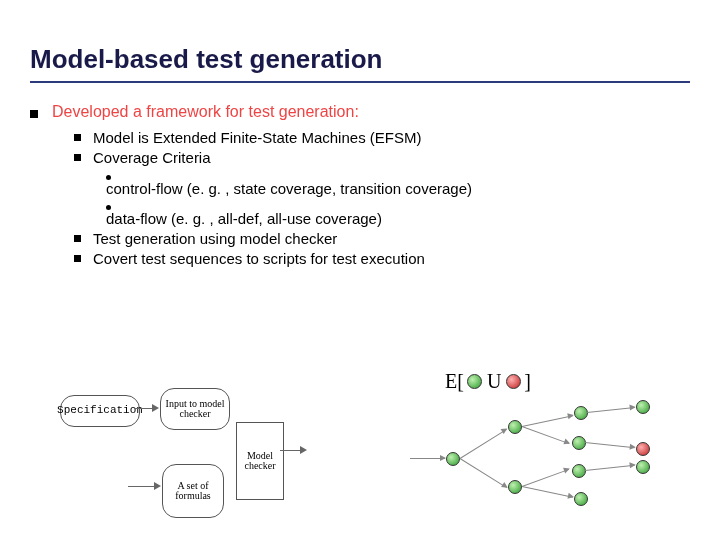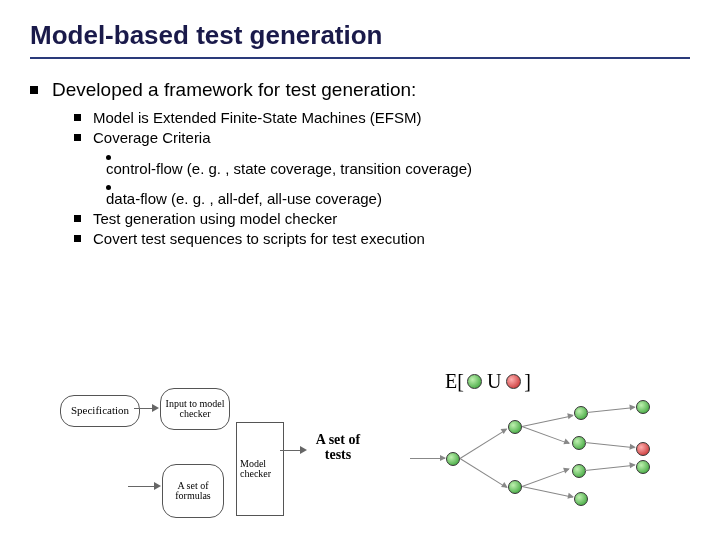--- a/index.html
+++ b/index.html
@@ -12,29 +12,30 @@
     overflow: hidden;
   }
   .slide {
     padding: 20px 30px 0 30px;
   }
   .title {
     font-size: 26px;
     font-weight: bold;
     color: #1a1a4a;
     margin-bottom: 6px;
+    margin-top: 24px;
   }
   .title-rule {
     height: 2px;
     background: #2a3a7a;
     margin-bottom: 20px;
   }
   .outer-item {
-    font-size: 19px;
-    color: #000000;
+    font-size: 16px;
+    color: #ef4444;
     margin: 6px 0 8px 0;
     display: flex;
   }
   .sq {
     width: 8px;
     height: 8px;
     background: #000;
     flex: 0 0 8px;
     margin-top: 7px;
     margin-right: 14px;
@@ -90,26 +91,26 @@
     display: flex;
     align-items: center;
     justify-content: center;
     padding: 2px 4px;
     line-height: 1.05;
   }
   .flow-rect {
     position: absolute;
     border: 1px solid #555;
     background: #fff;
-    text-align: left;
+    text-align: center;
     font-family: "Times New Roman", serif;
     display: flex;
     align-items: center;
     justify-content: center;
-    padding: 10px 3px;
+    padding: 2px 3px;
     line-height: 1.05;
   }
   .plain-label {
     position: absolute;
     font-family: "Times New Roman", serif;
     text-align: center;
     line-height: 1.1;
   }
   .arrow-line {
     position: absolute;
@@ -206,39 +207,38 @@
     <div class="sub-item">
       <span class="sq-sm"></span>
       <span>Covert test sequences to scripts for test execution</span>
     </div>
   </div>
 
 </div>
 
 <div class="bottom-area">
 
-  <div class="flow-box" style="left:30px; top:25px; width:70px; height:26px; font-size:11px;">Specification</div>
+  <div class="flow-box" style="left:30px; top:25px; width:70px; height:26px; font-size:11px;font-family:Liberation Mono, monospace;">Specification</div>
 
   <div class="arrow-line" style="left:104px; top:38px; width:20px;"></div>
   <div class="arrow-head" style="left:122px; top:34px;"></div>
 
   <div class="flow-box" style="left:130px; top:18px; width:60px; height:36px; font-size:10px;">Input to model checker</div>
 
 
   <div class="arrow-line" style="left:98px; top:116px; width:28px;"></div>
   <div class="arrow-head" style="left:124px; top:112px;"></div>
 
   <div class="flow-box" style="left:132px; top:94px; width:52px; height:48px; font-size:10px;">A set of formulas</div>
 
   <div class="flow-rect" style="left:206px; top:52px; width:40px; height:72px; font-size:10px;">Model checker</div>
 
   <div class="arrow-line" style="left:250px; top:80px; width:22px;"></div>
   <div class="arrow-head" style="left:270px; top:76px;"></div>
 
-  <div class="plain-label" style="left:280px; top:62px; width:56px; font-size:14px; font-weight:bold;">A set of tests</div>
 
   <div class="formula" style="left:415px; top:0px;">
     <span>E[</span>
     <span class="circ" style="background: radial-gradient(circle at 35% 35%,#bff0b0,#2a9a2a);"></span>
     <span style="margin:0 2px;">U</span>
     <span class="circ" style="background: radial-gradient(circle at 35% 35%,#ffb0b0,#c02020);"></span>
     <span>]</span>
   </div>
 
   <div>

